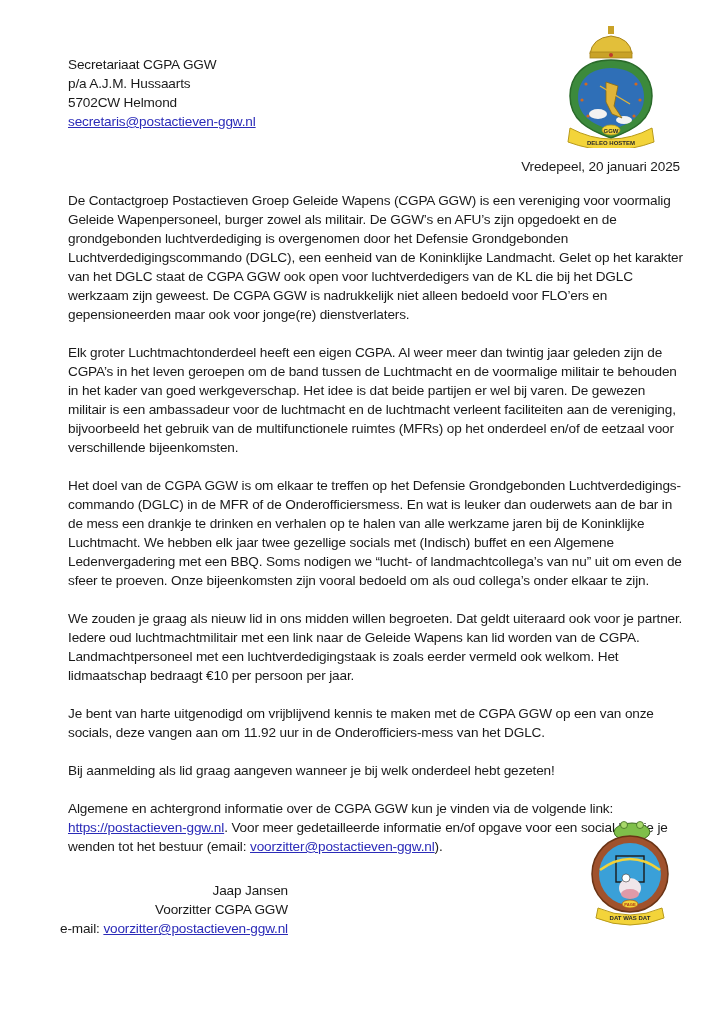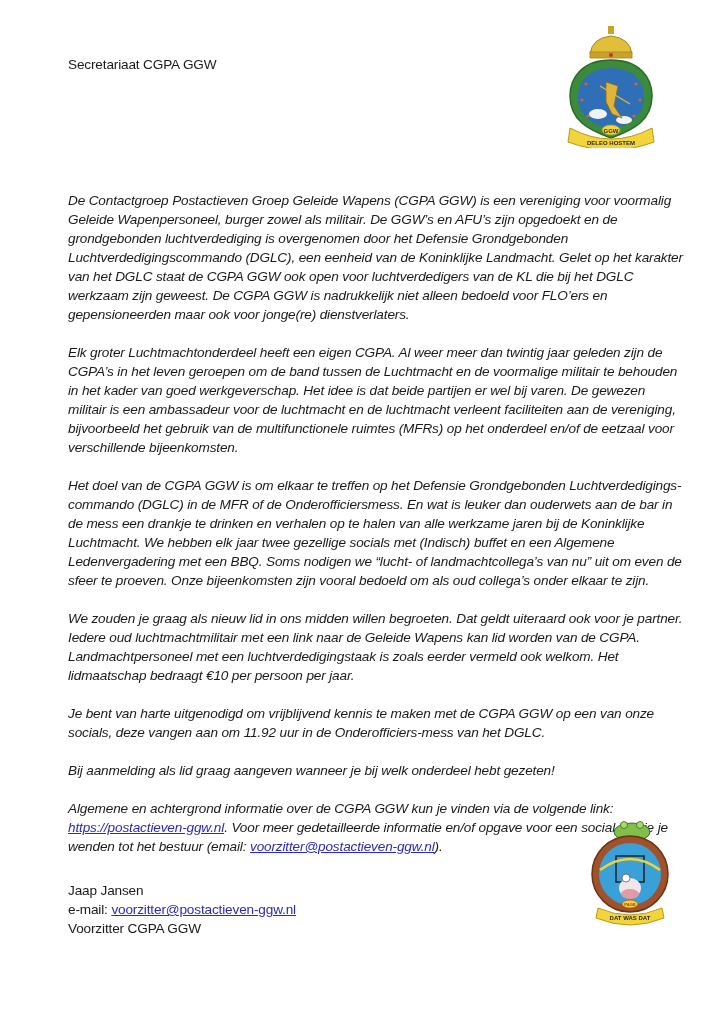--- a/index.html
+++ b/index.html
@@ -7,35 +7,38 @@
     width: 724px; height: 1024px; position: relative; overflow: hidden;
     font-family: "Liberation Sans", "DejaVu Sans", sans-serif;
     color: #1a1a1a;
   }
   .page { position: absolute; left: 0; top: 0; width: 724px; height: 792px; }
   .text { font-size: 13.6px; line-height: 19px; letter-spacing: -0.15px; }
   .sender { position: absolute; left: 68px; top: 55px; }
   .sender div { white-space: nowrap; }
   a.link { color: #2b2bb8; text-decoration: underline; }
   .date { position: absolute; right: 44px; top: 157px; white-space: nowrap; }
-  .body { position: absolute; left: 68px; top: 191px; width: 616px; font-style: italic; }
+  .body { position: absolute; left: 68px; top: 191px; width: 616px; }
   .body p { margin: 0 0 19px 0; }
-  .sign { position: absolute; left: 68px; top: 881px; }
+  .sign { position: absolute; left: 60px; top: 881px; text-align: right; }
   .sign div { white-space: nowrap; }
   .crest { position: absolute; left: 556px; top: 24px; width: 110px; height: 124px; }
   .crest2 { position: absolute; left: 580px; top: 818px; width: 100px; height: 110px; }
   svg text { font-family: "Liberation Sans", sans-serif; font-weight: bold; }
 </style>
 </head>
 <body>
 
 <div class="page">
 
   <div class="sender text">
     <div>Secretariaat CGPA GGW</div>
+    <div>p/a A.J.M. Hussaarts</div>
+    <div>5702CW Helmond</div>
+    <div><a class="link" href="#">secretaris@postactieven-ggw.nl</a></div>
   </div>
 
   <svg class="crest" viewBox="0 0 110 124">
     <g>
       <rect x="52" y="2" width="6" height="8" fill="#c9a227"></rect>
       <path d="M34 30 Q36 14 55 12 Q74 14 76 30 Z" fill="#e2bf3a" stroke="#a8841a" stroke-width="1"></path>
       <rect x="34" y="28" width="42" height="6" fill="#c9a227" stroke="#a8841a" stroke-width="0.8"></rect>
       <circle cx="55" cy="31" r="2" fill="#c0392b"></circle>
     </g>
     <g>
@@ -53,20 +56,21 @@
       <line x1="44" y1="62" x2="74" y2="80" stroke="#e0b43a" stroke-width="1.4"></line>
     </g>
     <g>
       <path d="M14 104 Q55 126 96 104 L98 118 Q55 134 12 118 Z" fill="#f3d43a" stroke="#b89a1a" stroke-width="1"></path>
       <ellipse cx="55" cy="106" rx="9" ry="5" fill="#f3d43a" stroke="#b89a1a" stroke-width="0.8"></ellipse>
       <text x="55" y="108.5" font-size="6" text-anchor="middle" fill="#2a2a2a">GGW</text>
       <text x="55" y="121" font-size="6" text-anchor="middle" fill="#2a2a2a">DELEO HOSTEM</text>
     </g>
   </svg>
 
+  <div class="date text">Vredepeel, 20 januari 2025</div>
 
   <div class="body text">
     <p>De Contactgroep Postactieven Groep Geleide Wapens (CGPA GGW) is een vereniging voor voormalig Geleide Wapenpersoneel, burger zowel als militair. De GGW’s en AFU’s zijn opgedoekt en de grondgebonden luchtverdediging is overgenomen door het Defensie Grondgebonden Luchtverdedigingscommando (DGLC), een eenheid van de Koninklijke Landmacht. Gelet op het karakter van het DGLC staat de CGPA GGW ook open voor luchtverdedigers van de KL die bij het DGLC werkzaam zijn geweest. De CGPA GGW is nadrukkelijk niet alleen bedoeld voor FLO’ers en gepensioneerden maar ook voor jonge(re) dienstverlaters.</p>
     <p>Elk groter Luchtmachtonderdeel heeft een eigen CGPA. Al weer meer dan twintig jaar geleden zijn de CGPA’s in het leven geroepen om de band tussen de Luchtmacht en de voormalige militair te behouden in het kader van goed werkgeverschap. Het idee is dat beide partijen er wel bij varen. De gewezen militair is een ambassadeur voor de luchtmacht en de luchtmacht verleent faciliteiten aan de vereniging, bijvoorbeeld het gebruik van de multifunctionele ruimtes (MFRs) op het onderdeel en/of de eetzaal voor verschillende bijeenkomsten.</p>
     <p>Het doel van de CGPA GGW is om elkaar te treffen op het Defensie Grondgebonden Luchtverdedigings-commando (DGLC) in de MFR of de Onderofficiersmess. En wat is leuker dan ouderwets aan de bar in de mess een drankje te drinken en verhalen op te halen van alle werkzame jaren bij de Koninklijke Luchtmacht. We hebben elk jaar twee gezellige socials met (Indisch) buffet en een Algemene Ledenvergadering met een BBQ. Soms nodigen we “lucht- of landmachtcollega’s van nu” uit om even de sfeer te proeven. Onze bijeenkomsten zijn vooral bedoeld om als oud collega’s onder elkaar te zijn.</p>
     <p>We zouden je graag als nieuw lid in ons midden willen begroeten. Dat geldt uiteraard ook voor je partner. Iedere oud luchtmachtmilitair met een link naar de Geleide Wapens kan lid worden van de CGPA. Landmachtpersoneel met een luchtverdedigingstaak is zoals eerder vermeld ook welkom. Het lidmaatschap bedraagt €10 per persoon per jaar.</p>
     <p>Je bent van harte uitgenodigd om vrijblijvend kennis te maken met de CGPA GGW op een van onze socials, deze vangen aan om 11.92 uur in de Onderofficiers-mess van het DGLC.</p>
     <p>Bij aanmelding als lid graag aangeven wanneer je bij welk onderdeel hebt gezeten!</p>
     <p><span>Algemene en achtergrond informatie over de CGPA GGW  kun je vinden via de volgende link: </span><a class="link" href="#">https://postactieven-ggw.nl</a><span>. Voor meer gedetailleerde informatie en/of opgave voor een social kun je je wenden tot het bestuur (email: </span><a class="link" href="#">voorzitter@postactieven-ggw.nl</a><span>).</span></p>
   </div>
@@ -89,17 +93,17 @@
     <g>
       <ellipse cx="50" cy="86" rx="8" ry="4" fill="#f3d43a" stroke="#b05a1a" stroke-width="0.8"></ellipse>
       <text x="50" y="88" font-size="4.2" text-anchor="middle" fill="#b03a1a">PAGE</text>
       <path d="M18 90 Q50 104 82 90 L84 100 Q50 114 16 100 Z" fill="#f3d43a" stroke="#b89a1a" stroke-width="1"></path>
       <text x="50" y="102" font-size="6" text-anchor="middle" fill="#2a2a2a">DAT WAS DAT</text>
     </g>
   </svg>
 
   <div class="sign text">
     <div>Jaap Jansen</div>
+    <div>Voorzitter CGPA GGW</div>
     <div><span>e-mail: </span><a class="link" href="#">voorzitter@postactieven-ggw.nl</a></div>
-    <div>Voorzitter CGPA GGW</div>
   </div>
 
 </div>
 
 </body></html>

